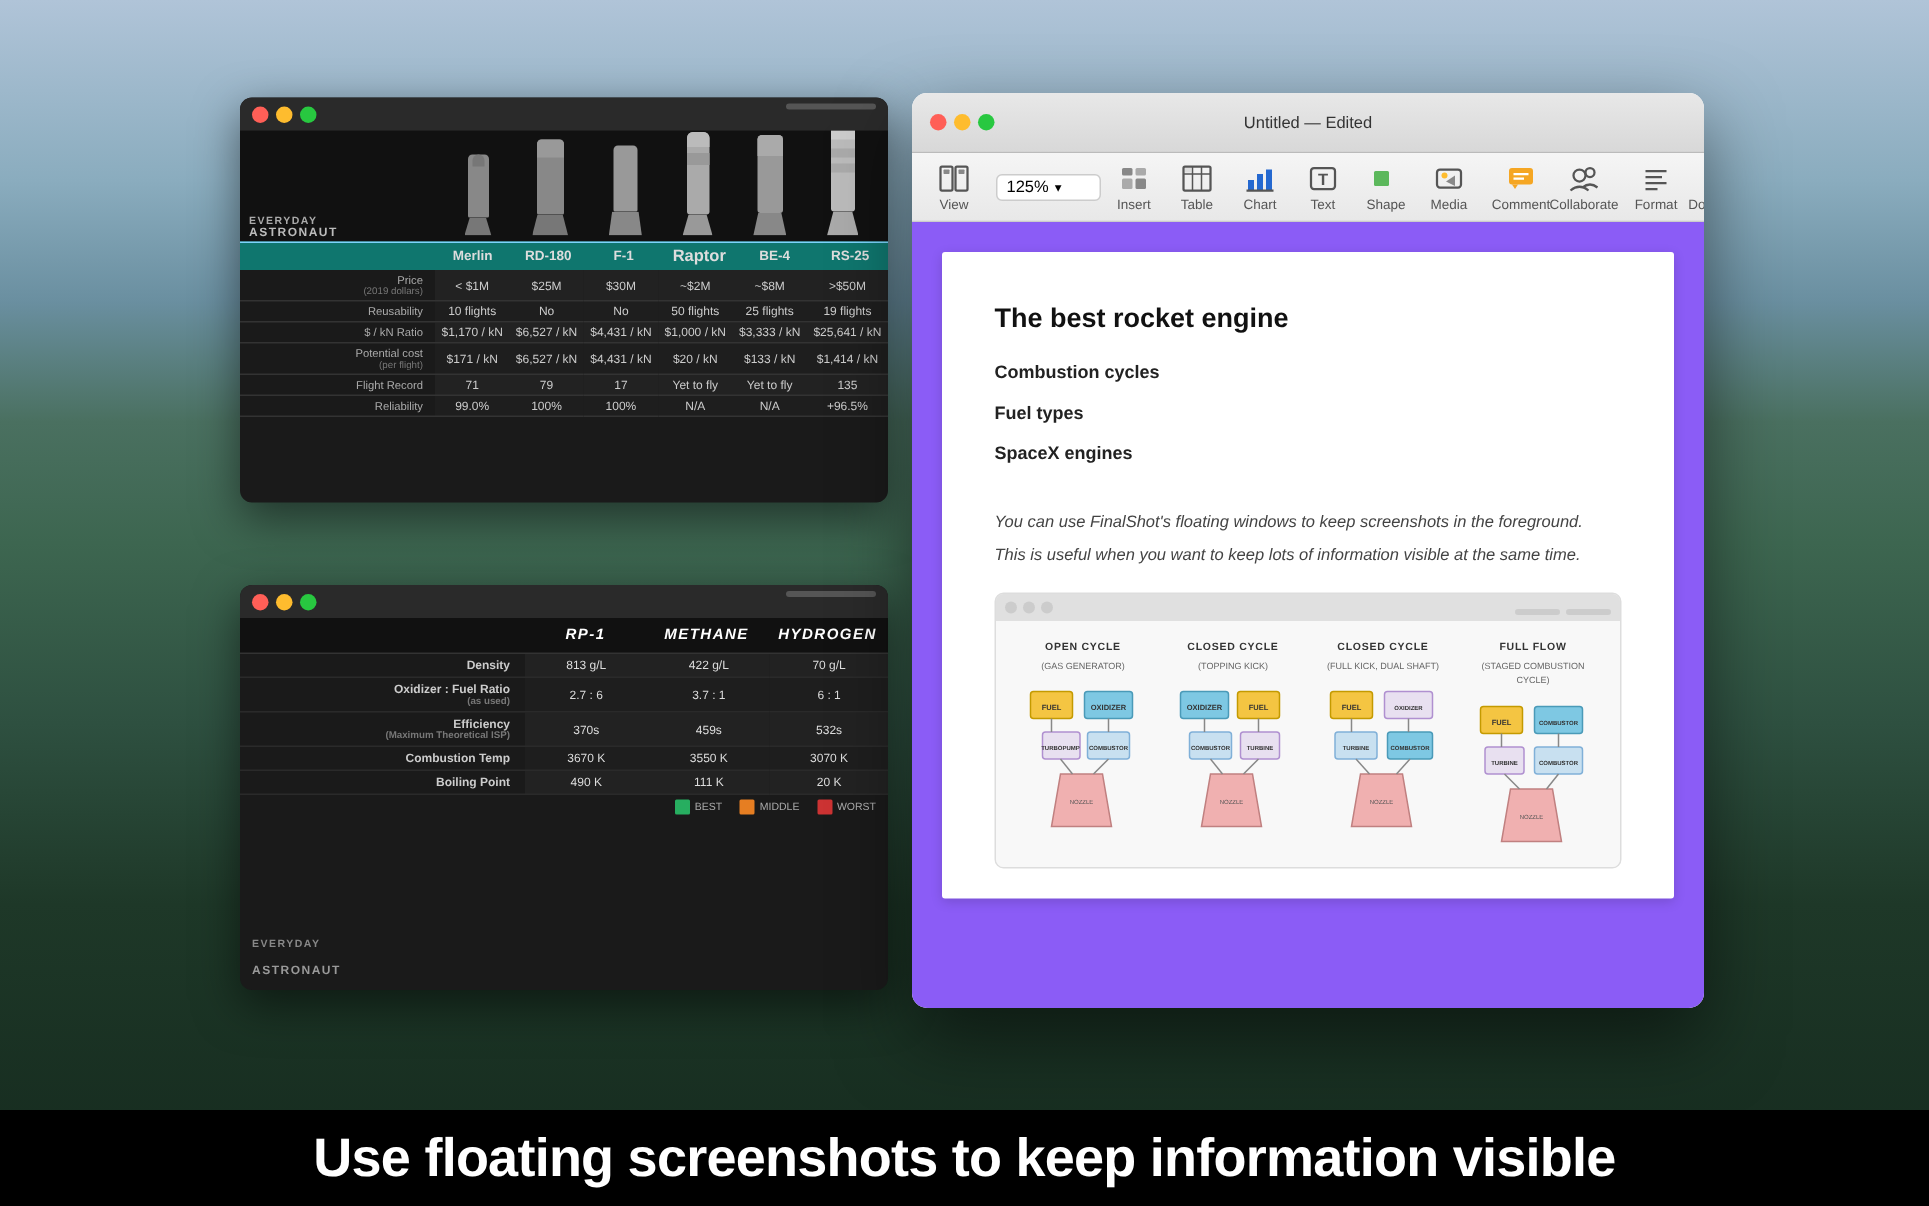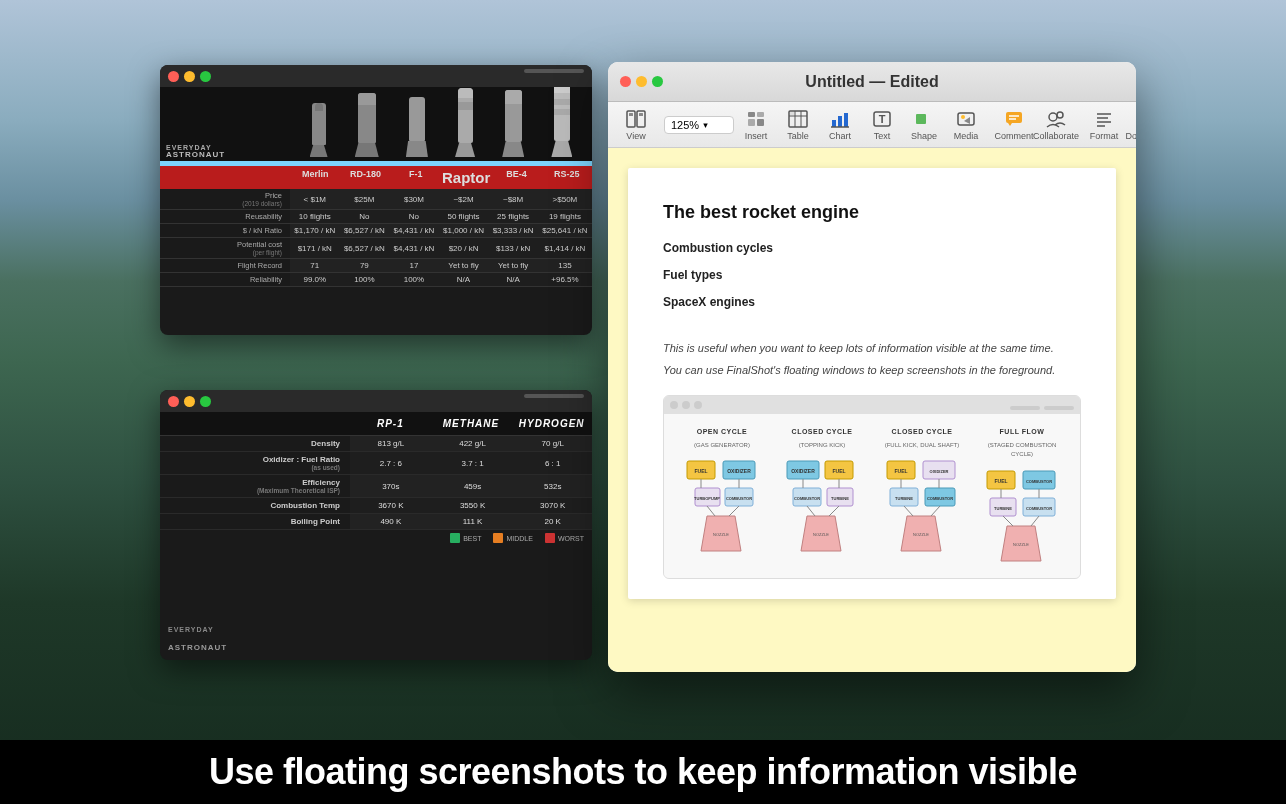--- a/index.html
+++ b/index.html
@@ -213,23 +213,23 @@
       align-items: center;
       padding: 0 12px;
       border-bottom: 1px solid #bbb;
       position: relative;
     }
 
     .pages-title {
       position: absolute;
       left: 50%;
       transform: translateX(-50%);
-      font-size: 16px;
+      font-size: 11px;
       color: #333;
-      font-weight: 700;
+      font-weight: 400;
     }
 
     .pages-toolbar {
       background: linear-gradient(180deg, #f5f5f5 0%, #e8e8e8 100%);
       height: 46px;
       display: flex;
       align-items: center;
       padding: 0 8px;
       border-bottom: 1px solid #ccc;
       gap: 2px;
@@ -273,21 +273,21 @@
       background: #fff;
       border: 1px solid #ccc;
       border-radius: 4px;
       padding: 2px 6px;
       font-size: 11px;
       gap: 4px;
       min-width: 70px;
     }
 
     .pages-content {
-      background: #fef9c3;
+      background: #8b5cf6;
       height: calc(100% - 86px);
       padding: 20px;
       overflow: hidden;
     }
 
     .pages-doc {
       background: #fff;
       width: 100%;
       min-height: 400px;
       border-radius: 2px;
@@ -458,25 +458,25 @@
             <div style="width:16px;height:60px;background:#bbb;border-radius:4px 4px 2px 2px;">
               <div style="width:100%;height:12px;background:#ccc;border-radius:4px 4px 0 0;"></div>
               <div style="width:100%;height:6px;background:#aaa;margin-top:6px;"></div>
               <div style="width:100%;height:6px;background:#aaa;margin-top:4px;"></div>
             </div>
             <div style="width:21px;height:16px;background:#aaa;clip-path:polygon(20% 0%,80% 0%,100% 100%,0% 100%);"></div>
           </div>
         </div>
       </div>
 
-      <div style="background:#b91c1c;display:flex;padding:3px 0 3px 130px;border-top:5px solid #7dd3fc;">
+      <div style="background:#0f766e;display:flex;padding:3px 0 3px 130px;border-top:1px solid #7dd3fc;">
         <div class="rocket-col-header" style="color:#ddd;font-size:9px;font-weight:600;flex:1;text-align:center;">Merlin</div>
         <div class="rocket-col-header" style="color:#ddd;font-size:9px;font-weight:700;flex:1;">RD-180</div>
         <div class="rocket-col-header" style="color:#ddd;font-size:9px;font-weight:600;flex:1;text-align:center;">F-1</div>
-        <div class="rocket-col-header" style="color:#ddd;font-size:15px;font-weight:600;flex:1;text-align:center;">Raptor</div>
+        <div class="rocket-col-header" style="color:#ddd;font-size:11px;font-weight:600;flex:1;text-align:center;">Raptor</div>
         <div class="rocket-col-header" style="color:#ddd;font-size:9px;font-weight:600;flex:1;text-align:center;">BE-4</div>
         <div class="rocket-col-header" style="color:#ddd;font-size:9px;font-weight:600;flex:1;text-align:center;">RS-25</div>
       </div>
     </div>
 
     <table class="data-table">
       <tbody>
           <tr>
         <td><span>Price</span><span class="sub-label">(2019 dollars)</span></td>
         <td>&lt; $1M</td>
@@ -761,23 +761,23 @@
     <div class="pages-doc">
       <div class="doc-title">The best rocket engine</div>
 
       <div class="doc-section">Combustion cycles</div>
 
       <div class="doc-section">Fuel types</div>
 
       <div class="doc-section">SpaceX engines</div>
 
       <br>
+      <div class="doc-italic">You can use FinalShot's floating windows to keep screenshots in the foreground.</div>
+
       <div class="doc-italic">This is useful when you want to keep lots of information visible at the same time.</div>
-
-      <div class="doc-italic">You can use FinalShot's floating windows to keep screenshots in the foreground.</div>
 
       
       <div class="doc-floating-img">
         <div class="doc-img-title-bar">
           <div class="doc-tl"></div>
           <div class="doc-tl"></div>
           <div class="doc-tl"></div>
           <div style="flex:1; display:flex; justify-content:flex-end; gap:4px;">
             <div style="width:30px;height:4px;background:#ccc;border-radius:2px;margin-top:7px;"></div>
             <div style="width:30px;height:4px;background:#ccc;border-radius:2px;margin-top:7px;"></div>

